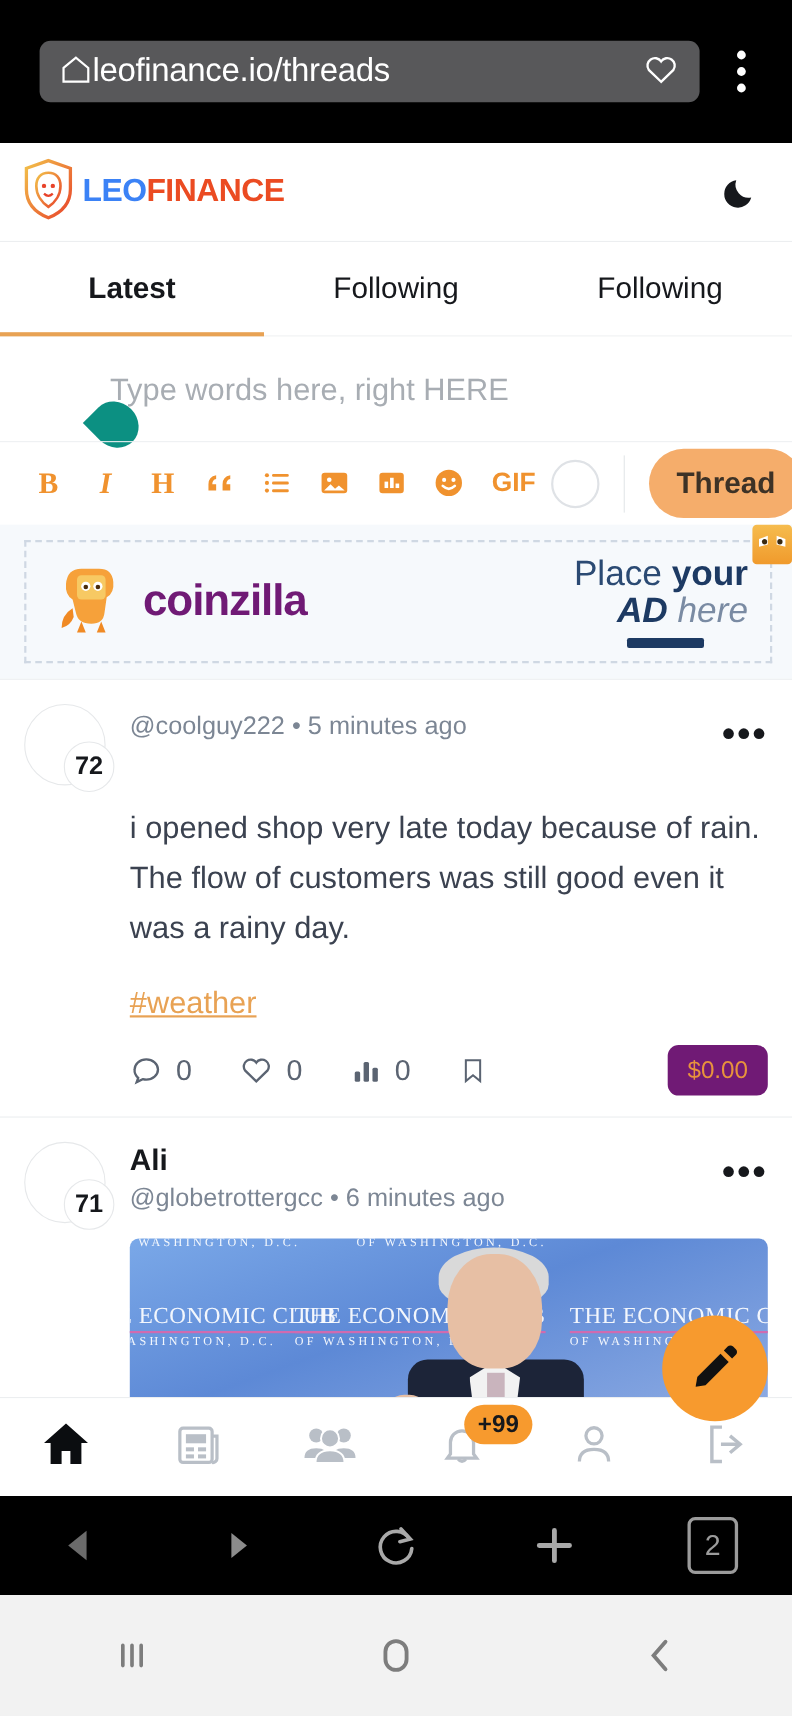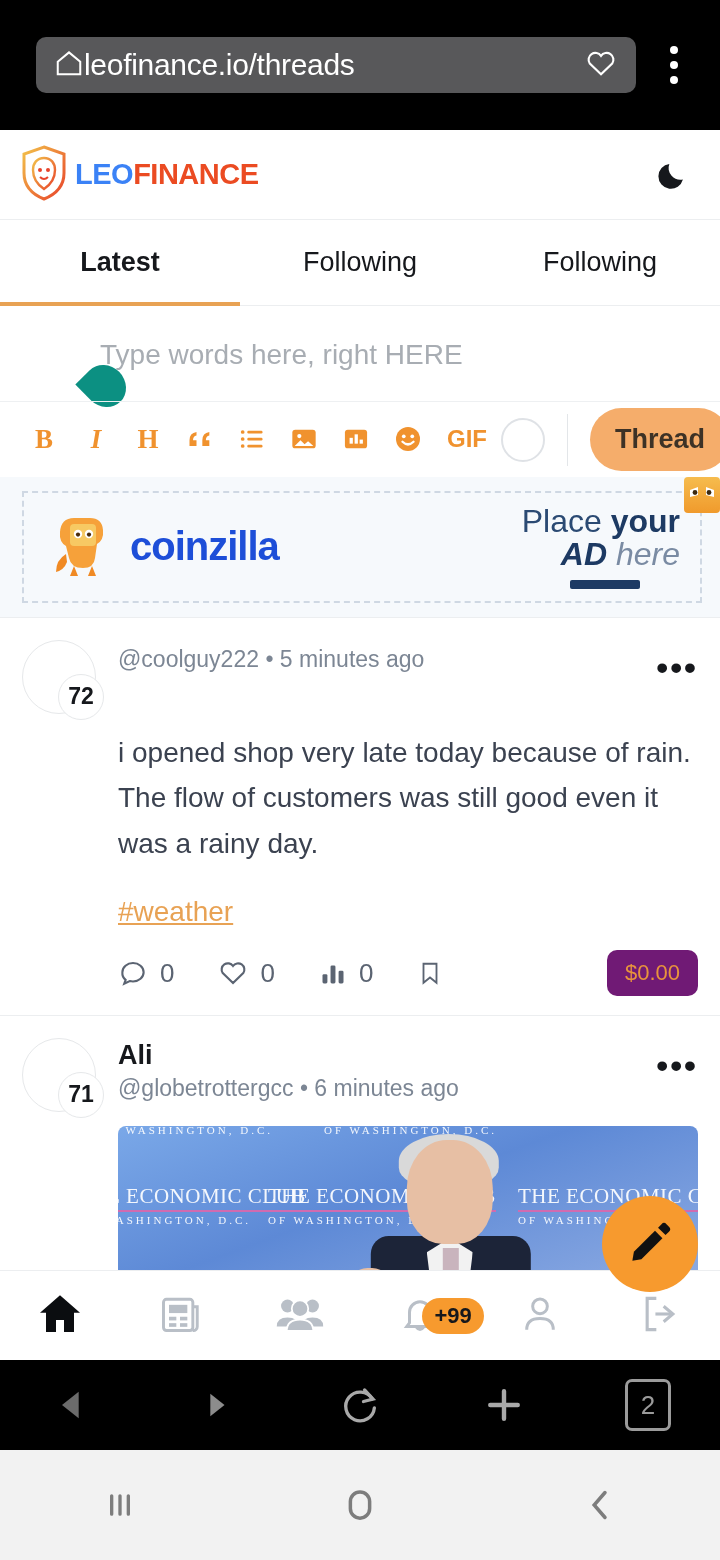--- a/index.html
+++ b/index.html
@@ -141,21 +141,21 @@
   .ad-inner {
     margin:0 18px 0 22px;
     height:112px;
     border:2px dashed #cfd8e3;
     display:flex; align-items:center; justify-content:space-between;
     padding:0 10px 0 28px;
     position:relative;
     overflow:hidden;
   }
   .ad-left { display:flex; align-items:center; gap:16px; }
-  .coinzilla-text { font-size:40px; font-weight:bold; color:#1d4ed8; letter-spacing:-1px; }
+  .coinzilla-text { font-size:40px; font-weight:bold; color:#701a75; letter-spacing:-1px; }
   .ad-right { text-align:right; padding-right:10px; position:relative; }
   .ad-line1 { font-size:32px; color:#2b4a73; line-height:1.05; }
   .ad-line1 b { color:#1d3a63; }
   .ad-line2 { font-size:32px; color:#7a8ba3; line-height:1.05;font-style:italic; }
   .ad-line2 b { color:#1d3a63; }
   .ad-underline { height:9px; width:70px; background:#1d3a63; border-radius:2px; margin:8px 0 0 auto; margin-right:40px; }
   .ad-badge {
     position:absolute; right:0; top:0;
     width:36px; height:36px;
     background:linear-gradient(#f6bc4e,#f09a2c);
@@ -264,21 +264,21 @@
     display:flex; align-items:center; justify-content:center;
     z-index:5;
   }
 
   
   .bottom-nav {
     position:absolute; left:0; right:0; bottom:200px;
     height:90px;
     background:#fff;
     border-top:1px solid #eceef0;
-    display:flex; align-items:center;
+    display:flex; 
   }
   .nav-item { flex:1; display:flex; align-items:center; justify-content:center; position:relative; }
   .nav-badge {
     position:absolute;
     left:52%; top:6px;
     background:#f79a2e; color:#16181c;
     font-size:22px; font-weight:bold;
     border-radius:22px;
     padding:5px 12px;
   }

